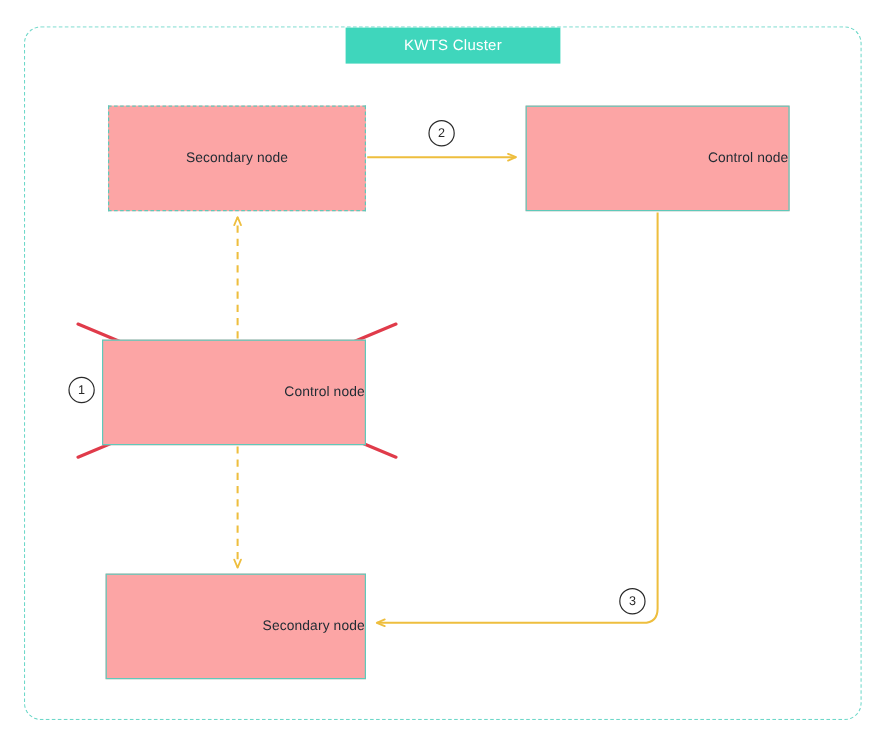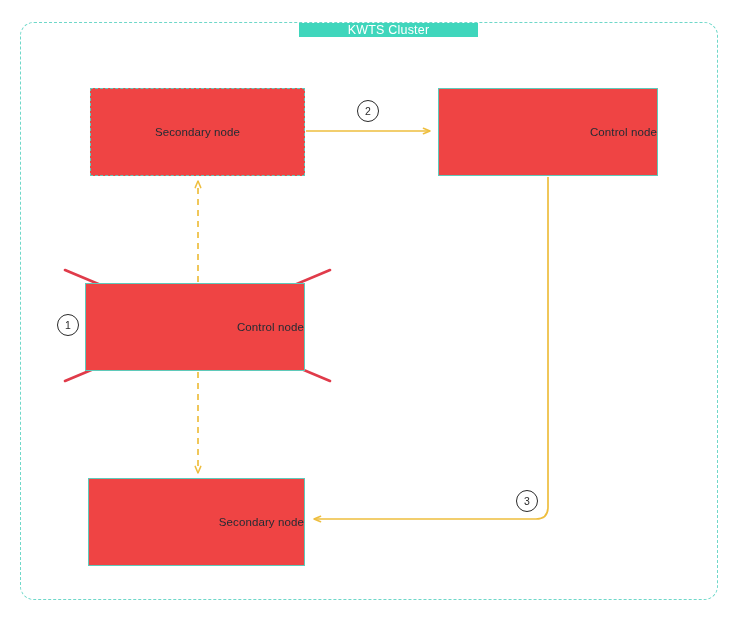--- a/index.html
+++ b/index.html
@@ -35,38 +35,38 @@
     width: 698px;
     height: 578px;
     border: 1.6px dashed #6ED8C9;
     border-radius: 14px;
     box-sizing: border-box;
   }
 
   
   .cluster-title {
     position: absolute;
-    left: 299px;
+    left: 288px;
     top: 23px;
     width: 179px;
-    height: 14px;
+    height: 30px;
     background: #3FD6BC;
     color: #ffffff;
     font-size: 12.5px;
     letter-spacing: 0.2px;
     display: flex;
     align-items: center;
     justify-content: center;
     box-sizing: border-box;
   }
 
   
   .node {
     position: absolute;
-    background: #ef4444;
+    background: #fca5a5;
     box-sizing: border-box;
     display: flex;
     align-items: center;
     justify-content: center;
   }
   .node .node-label {
     font-size: 11.5px;
     color: #1f2b33;
     letter-spacing: 0.1px;
     user-select: none;

